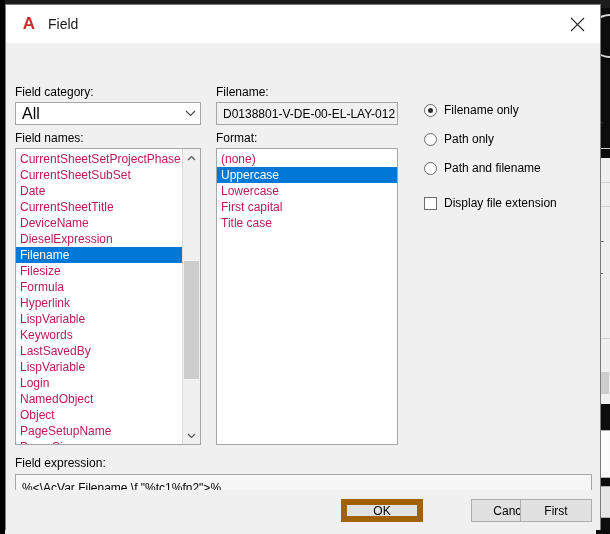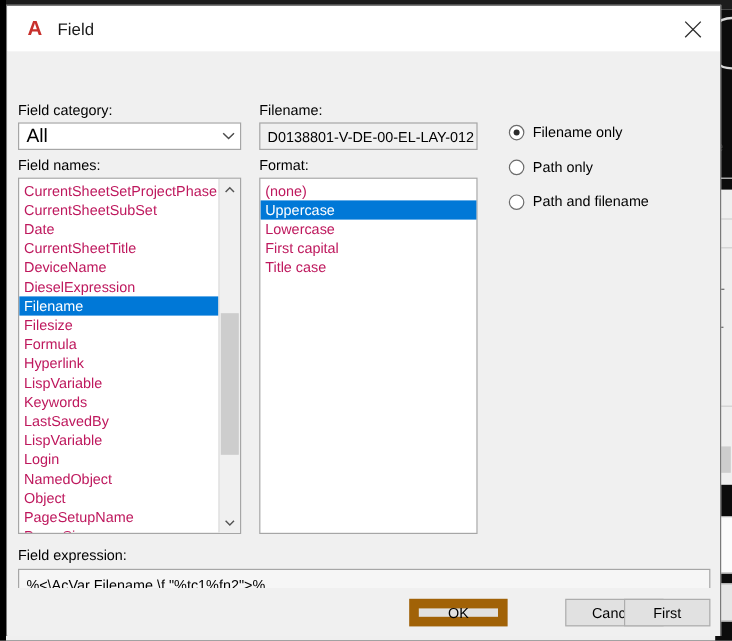--- a/index.html
+++ b/index.html
@@ -315,21 +315,21 @@
     border: 1px solid #adadad;
     box-sizing: border-box;
     font-size: 12px;
     color: #000000;
     display: flex;
     align-items: center;
     justify-content: center;
     cursor: default;
   }
   .btn.default {
-    border: 8px solid #a16207;
+    border: 6px solid #a16207;
     background: #e1e1e1;
   }
   #btn-ok { left: 335px; width: 82px; }
   #btn-cancel { left: 425px; width: 82px; margin-left: 40px; }
   #btn-help { left: 514px; width: 72px; }
 </style>
 </head>
 <body>
 
 <div id="backdrop">
@@ -445,20 +445,24 @@
     </div>
     <div class="radio-row" style="top:89px;">
       <span class="radio"></span>
       <span class="radio-label">Path only</span>
     </div>
     <div class="radio-row" style="top:118px;">
       <span class="radio"></span>
       <span class="radio-label">Path and filename</span>
     </div>
 
+    <div id="check-row">
+      <span class="checkbox"></span>
+      <span class="check-label">Display file extension</span>
+    </div>
 
     <div class="lbl" style="left:9px; top:413px;">Field expression:</div>
     <div id="expr-box">
       <div id="expr-value">%&lt;\AcVar Filename \f "%tc1%fn2"&gt;%</div>
     </div>
 
   </div>
 
   <div id="footer">
     <div class="btn default" id="btn-ok">OK</div>

